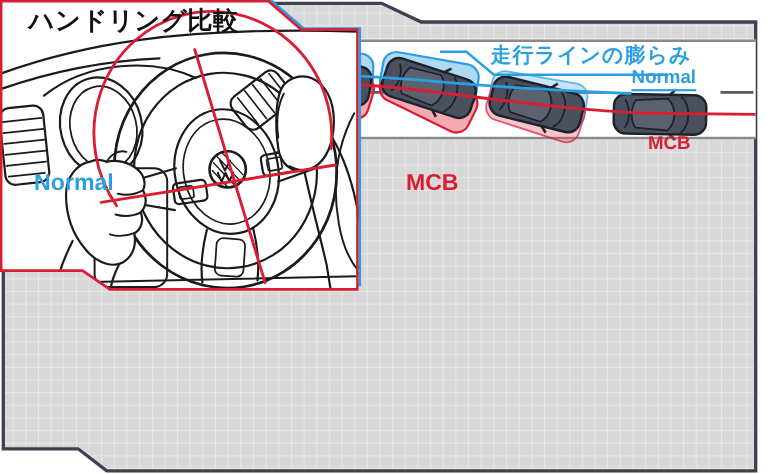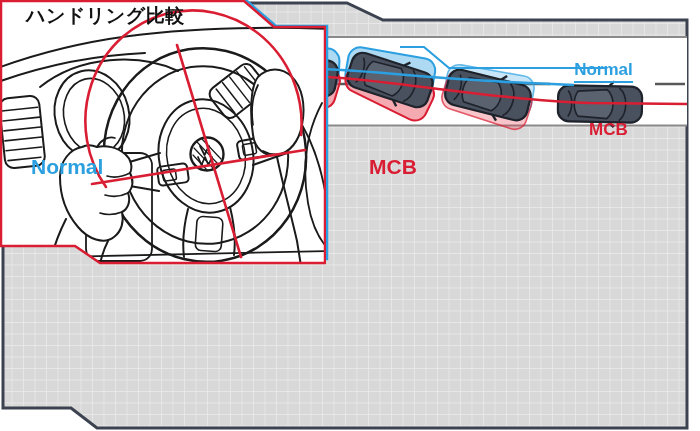--- a/index.html
+++ b/index.html
@@ -1,20 +1,20 @@
 <!DOCTYPE html>
 <html style="--normal-blue: #2B9FE0; --mcb-red: #D91E33; --car-body: #49505E; --ghost-blue: #49ABE3; --ghost-red: #E84150; --grid-bg: #D8D8D8; --grid-line: #ECECEC; --frame-border: #3C4250; --road-edge: #8A8A8A; --lane-dash: #595959; --ink: #1B1B1B; --title-text: #111111;"><head>
 <meta charset="utf-8">
 <style>
   html,body{margin:0;padding:0;background:#ffffff;}
   #stage{position:relative;width:700px;height:431px;overflow:hidden;
          font-family:"Liberation Sans","DejaVu Sans",sans-serif;}
   #stage svg{position:absolute;left:0;top:0;}
   .abslabel{position:absolute;white-space:nowrap;font-weight:bold;line-height:1.05;}
-  #title-label{left:26px;top:6px;font-size:19px;color:var(--title-text);letter-spacing:.5px;text-align:right;}
+  #title-label{left:26px;top:6px;font-size:23px;color:var(--title-text);letter-spacing:.5px;text-align:right;}
   #bulge-label{left:446px;top:41px;font-size:19px;color:var(--normal-blue);letter-spacing:1px;}
   #road-normal-label{left:574px;top:61px;width:59px;text-align:center;font-size:17px;
       color:var(--normal-blue);border-bottom:2.5px solid var(--normal-blue);padding-bottom:2px;}
   #road-mcb-label{left:589px;top:121px;font-size:17px;color:var(--mcb-red);}
   #panel-normal-title{left:31px;top:156px;font-size:21px;color:var(--normal-blue);}
   #panel-normal-anno{left:161px;top:158px;font-size:18px;color:var(--normal-blue);letter-spacing:1px;}
   #panel-mcb-title{left:369px;top:156px;font-size:21px;color:var(--mcb-red);}
   #panel-normal-svg{left:15px;top:152px;}
   #panel-mcb-svg{left:356px;top:148px;}
 </style>
@@ -172,17 +172,18 @@
           <path d="M 106,184 A 108,112 -9 1 1 301,132"></path>
           <path d="M 177,42 L 241,254"></path>
           <path d="M 92,181 L 305,147"></path>
         </g>
       </g>
     </g>
     <polygon points="1,1 244,1 274,27 325,27 325,263 100,263 75,246 1,246" fill="none" stroke="var(--mcb-red)" stroke-width="2.5"></polygon>
   </svg>
 
   <div class="abslabel" id="title-label">ハンドリング比較</div>
+  <div class="abslabel" id="bulge-label">走行ラインの膨らみ</div>
   <div class="abslabel" id="road-normal-label">Normal</div>
   <div class="abslabel" id="road-mcb-label">MCB</div>
   <div class="abslabel" id="panel-normal-title">Normal</div>
   <div class="abslabel" id="panel-mcb-title">MCB</div>
 </div>
 
 </body></html>

